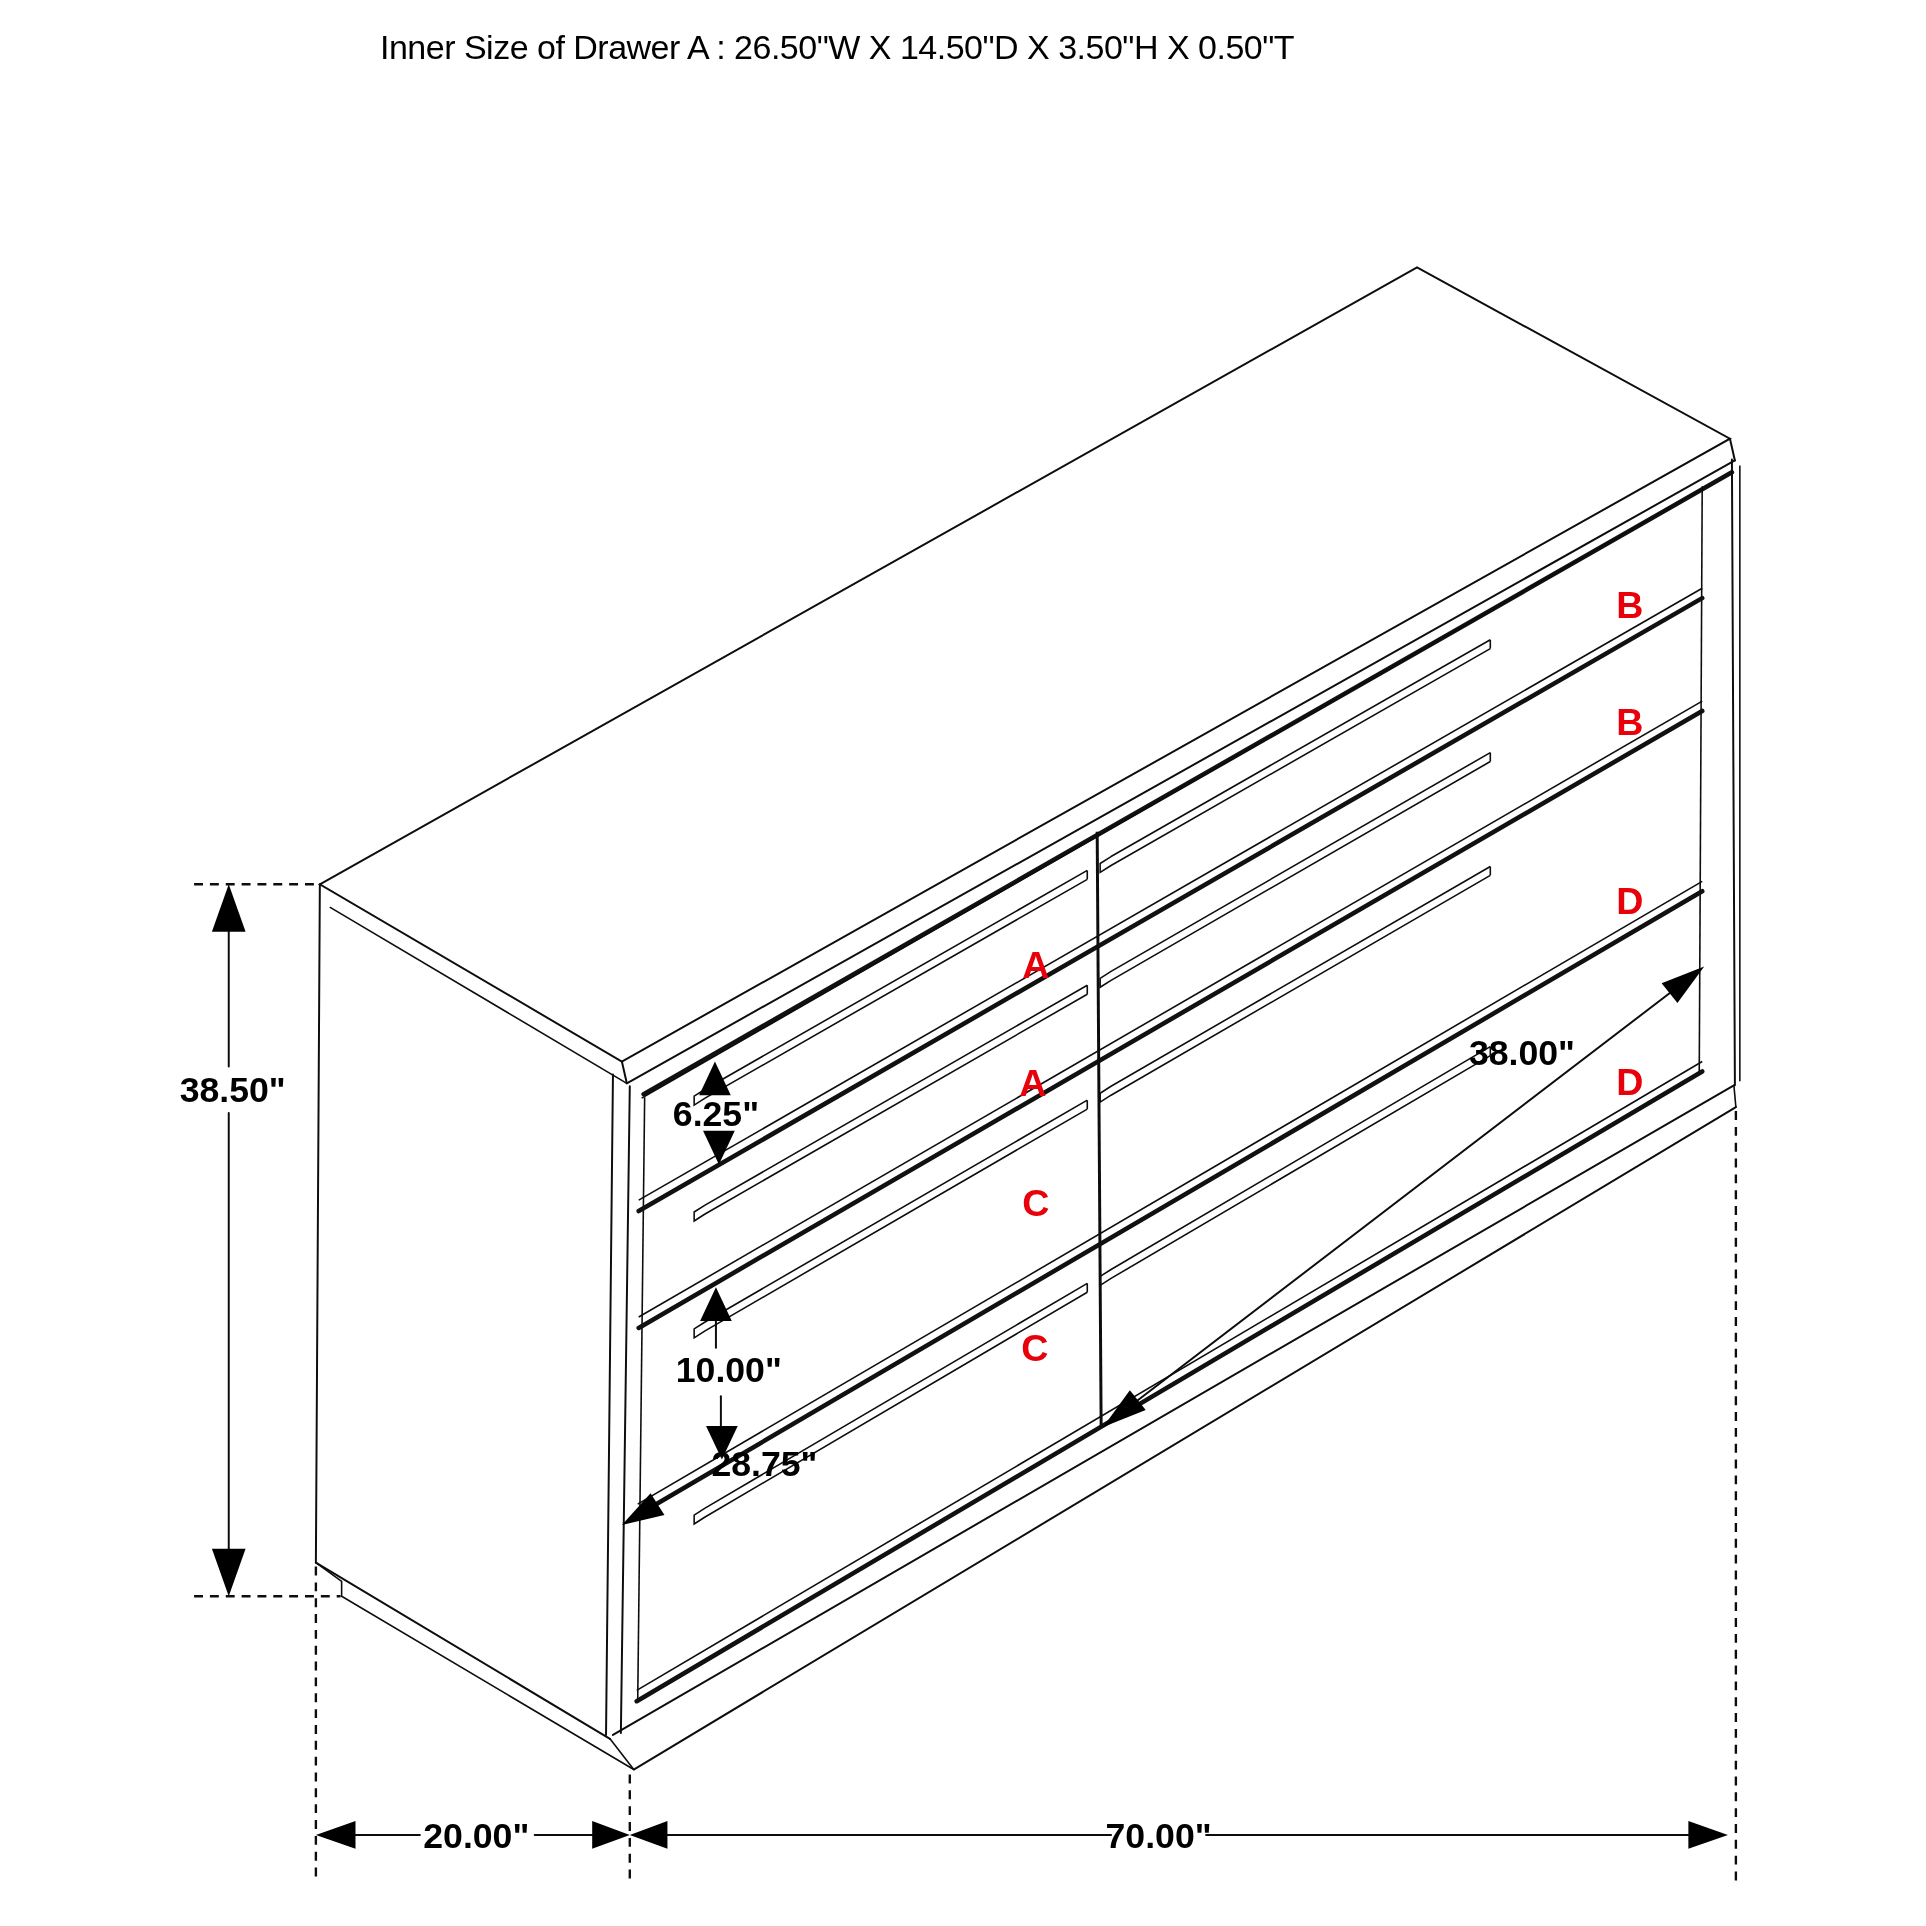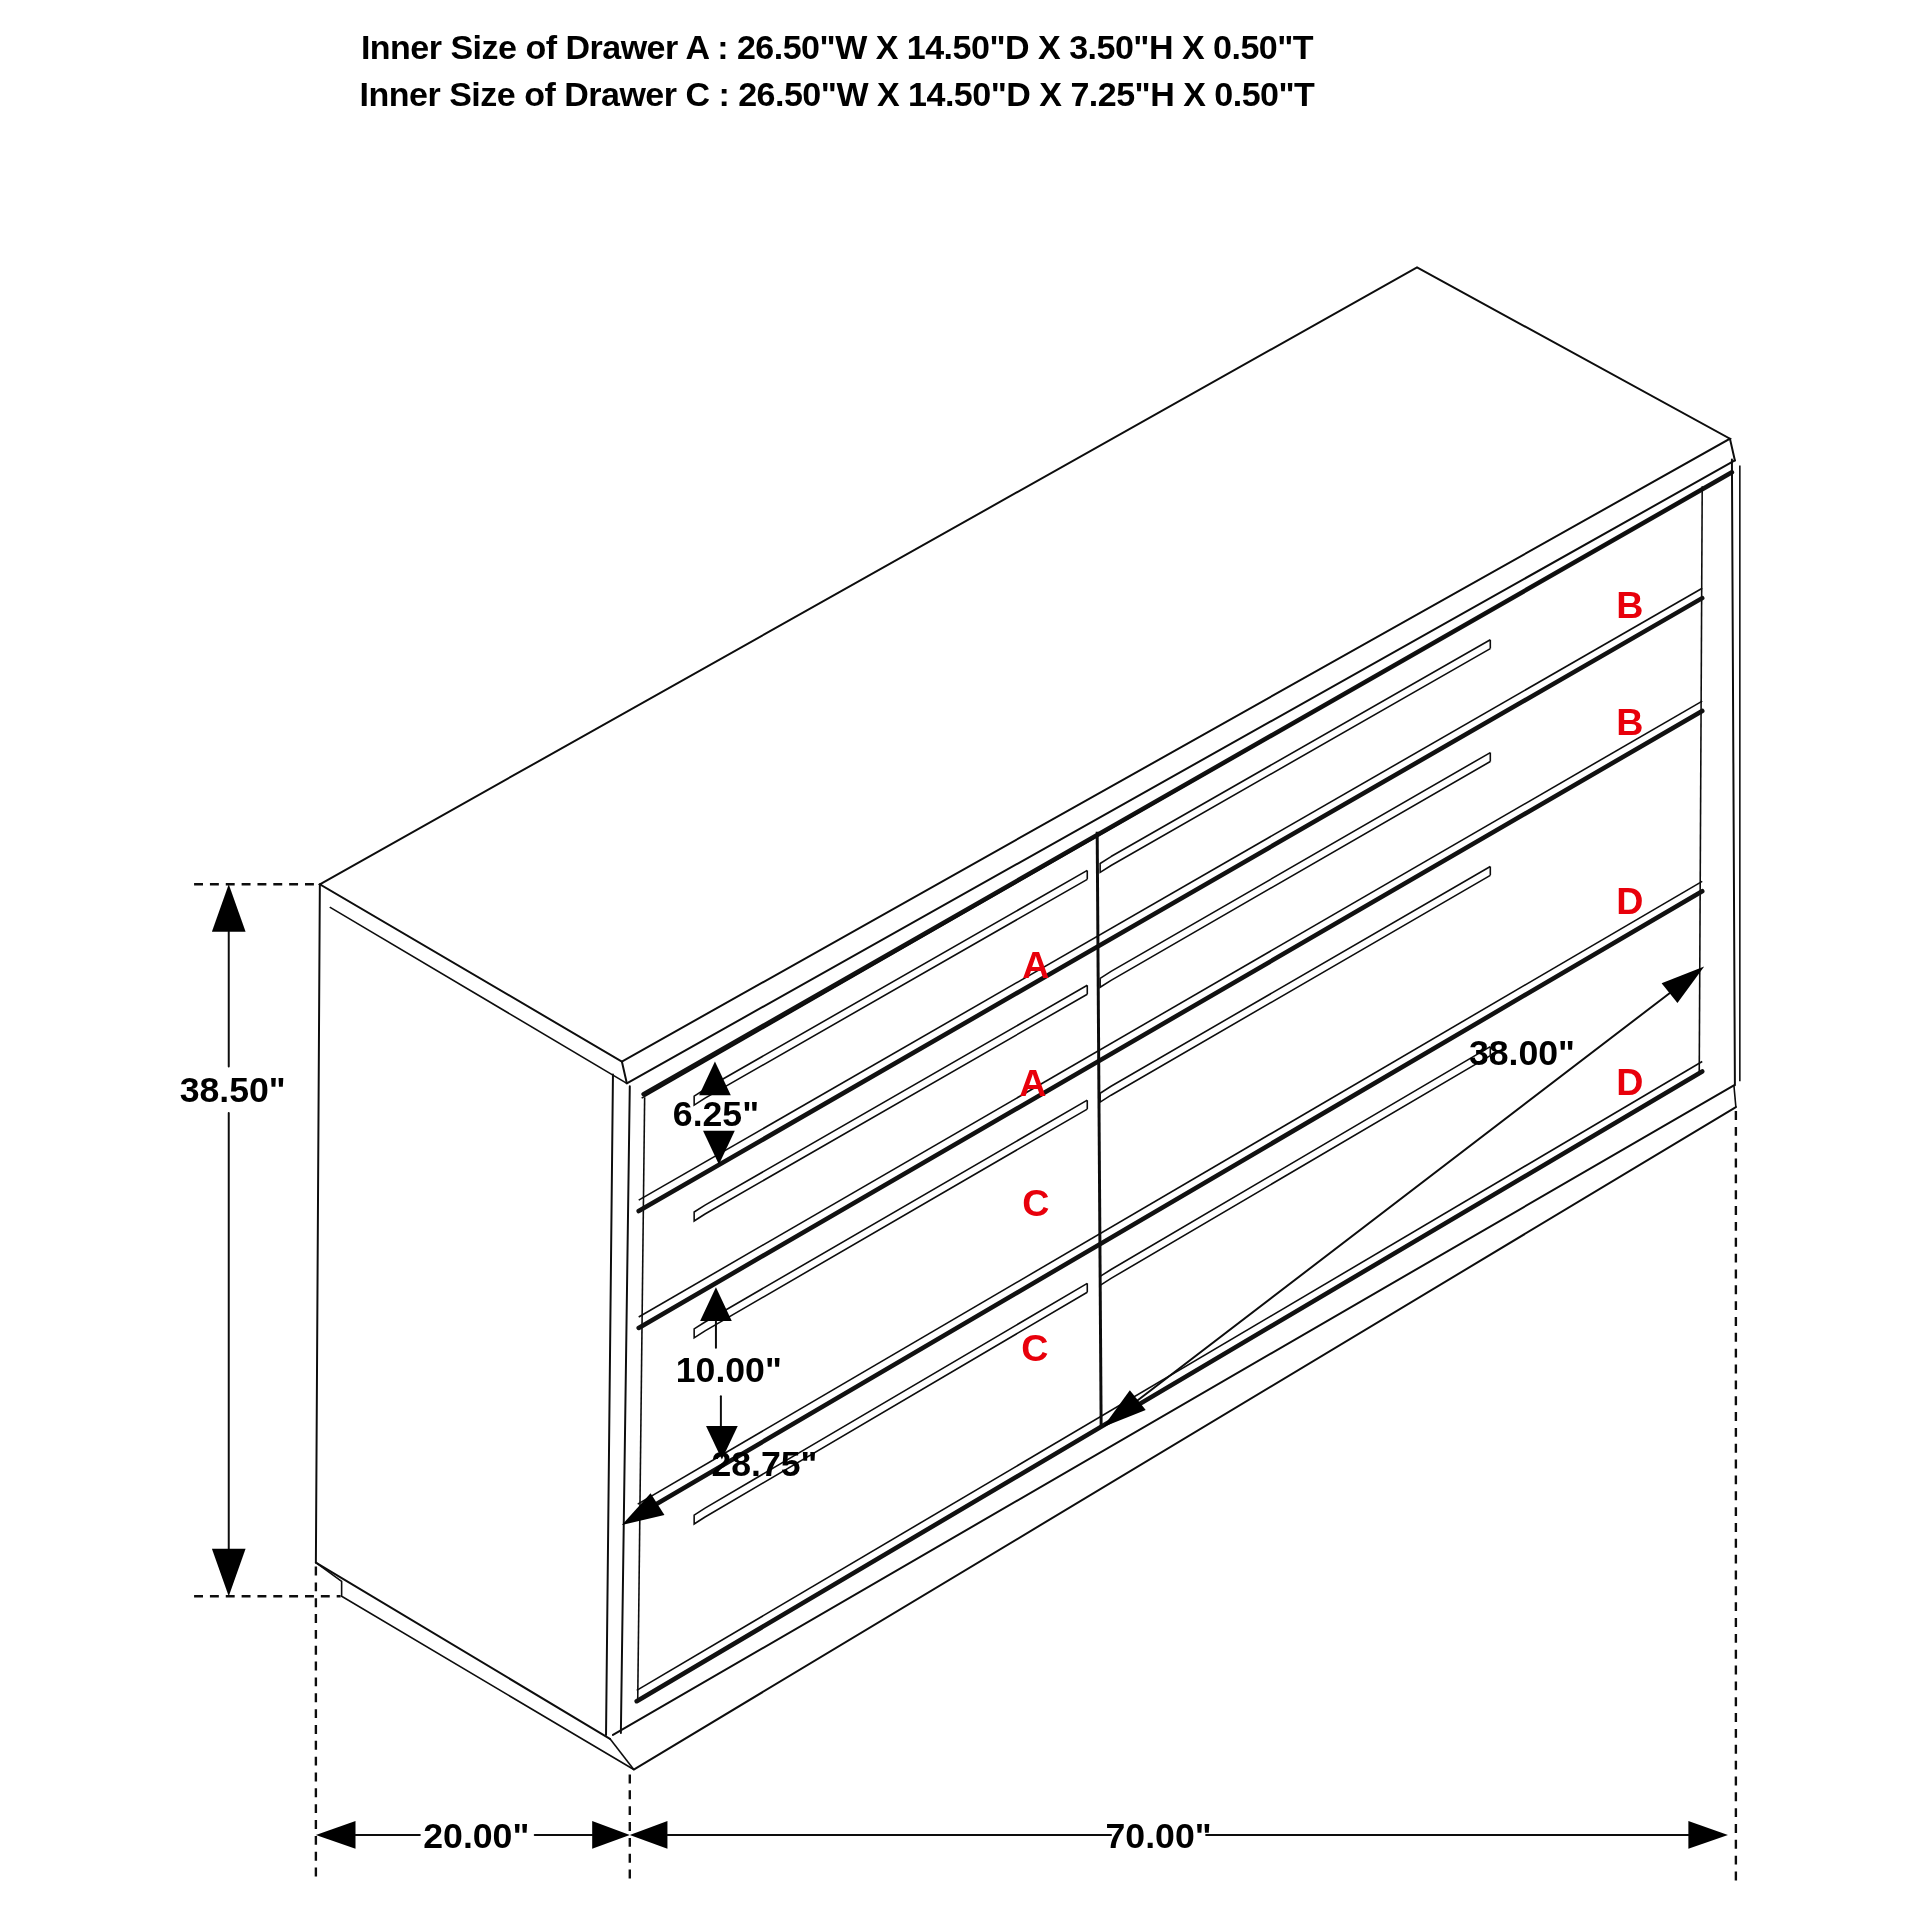--- a/index.html
+++ b/index.html
@@ -1,38 +1,37 @@
 <!DOCTYPE html>
 <html><head>
 <meta charset="utf-8">
 <style>
   html,body{margin:0;padding:0;background:#fff;}
   #stage{position:relative;width:1927px;height:1927px;background:#ffffff;overflow:hidden;
          font-family:"Liberation Sans",sans-serif;}
   #header{position:absolute;top:24px;left:327px;width:1020px;text-align:center;
-          font-weight:700;font-size:34px;line-height:47px;color:#000;letter-spacing:-0.5px;}
+          font-weight:400;font-size:34px;line-height:47px;color:#000;letter-spacing:-0.5px;}
   #drawing{position:absolute;top:0;left:0;}
   svg text{font-family:"Liberation Sans",sans-serif;font-weight:700;}
   .dim-text{font-size:36px;fill:#000000;}
   .label-text{font-size:38px;fill:#e8000b;}
   .ln{stroke:#0d0d0d;stroke-width:2;fill:none;stroke-linecap:round;}
   .ln-thin{stroke:#0d0d0d;stroke-width:1.6;fill:none;}
   .ln-thick{stroke:#111111;stroke-width:4.6;fill:none;stroke-linecap:round;}
   .ln-dash{stroke:#0d0d0d;stroke-width:2.4;fill:none;stroke-dasharray:9 7;}
   .arrow{fill:#000000;stroke:none;}
   .face{fill:#ffffff;stroke:#0d0d0d;stroke-width:2;}
 </style>
 </head>
 <body>
 
 <div id="stage">
 
   <div id="header">
     <div>Inner Size of Drawer A : 26.50"W X 14.50"D X 3.50"H X 0.50"T</div>
-    <div>Inner Size of Drawer C : 26.50"W X 14.50"D X 7.25"H X 0.50"T</div>
   </div>
 
   <svg id="drawing" width="1927" height="1927" viewBox="0 0 1946 1946">
 
     <g>
       <path class="face" d="M323,893 L1431,270 L1747,443 L628,1072 Z"></path>
       <path class="ln" d="M633,1094 L1752,465"></path>
       <path class="ln" d="M628,1072 L633,1094"></path>
       <path class="ln" d="M1747,443 L1752,465"></path>
     </g>

